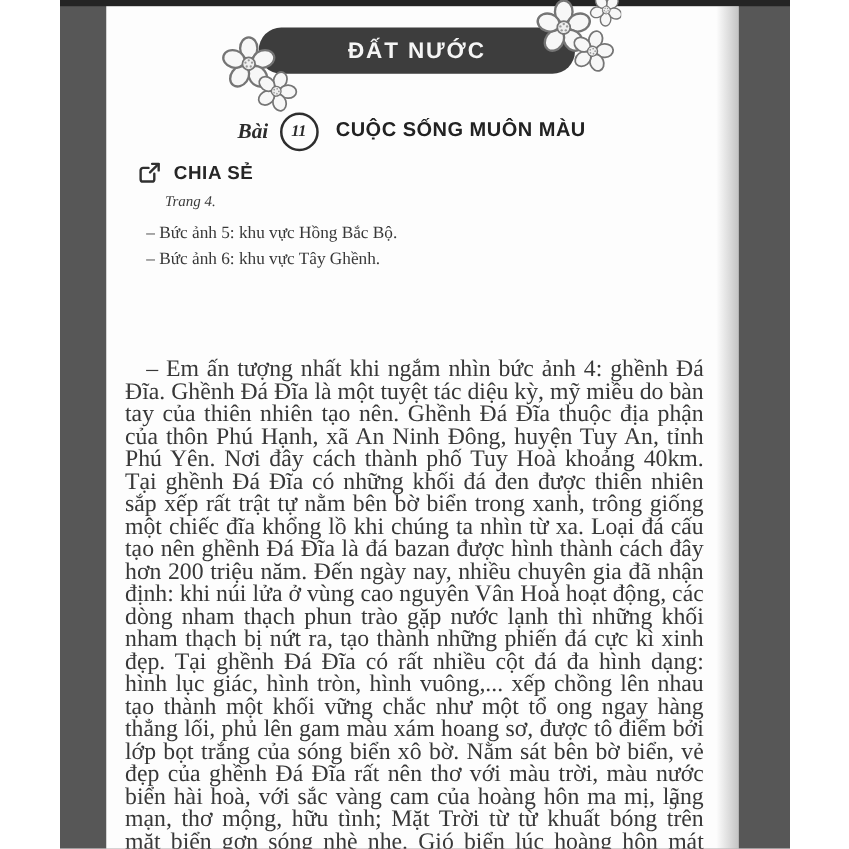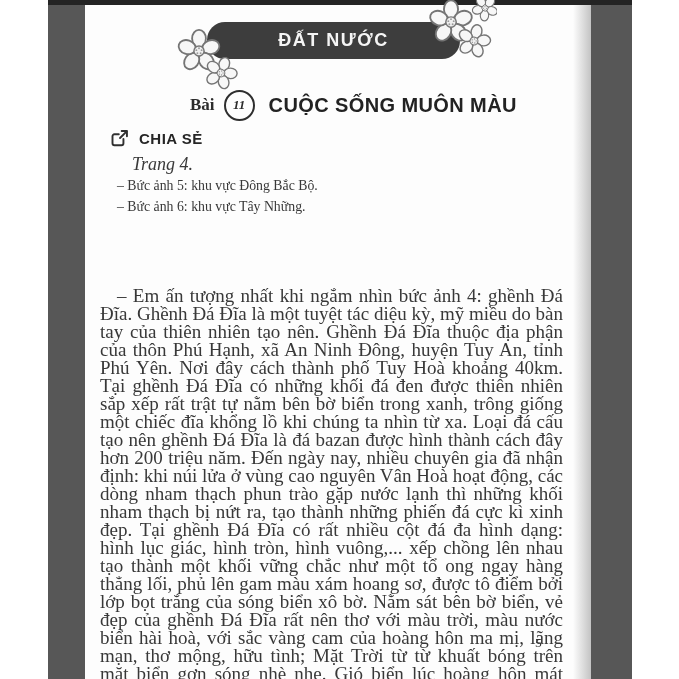--- a/index.html
+++ b/index.html
@@ -33,42 +33,42 @@
     font-weight:bold;font-size:18px;letter-spacing:1.5px;
   }
   .flower-cluster{position:absolute;z-index:2;}
   .fc-left{left:88px;top:20px;}
   .fc-right{left:336px;top:-5px;}
   .lesson-row{
     position:absolute;left:105px;top:84px;height:32px;
     display:flex;align-items:center;gap:9px;z-index:1;
   }
   .lesson-label{
-    font-weight:bold;font-size:17px;color:#2c2c2c;
+    font-style:italic;font-weight:bold;font-size:17px;color:#2c2c2c;
   }
   .lesson-circle{
     width:27px;height:27px;border:2.5px solid #2e2e2e;border-radius:50%;
     display:flex;align-items:center;justify-content:center;
     font-style:italic;font-weight:bold;font-size:13px;color:#2c2c2c;
     background:#fdfdfd;
   }
   .lesson-title{
     font-family:"Liberation Sans",sans-serif;font-weight:bold;
-    font-size:20px;letter-spacing:0.4px;color:#222;margin-left:5px;
+    font-size:16px;letter-spacing:0.4px;color:#222;margin-left:5px;
   }
   .share-row{
     position:absolute;left:24px;top:123px;display:flex;align-items:center;gap:9px;text-align:right;
   }
   .share-heading{
     font-family:"Liberation Sans",sans-serif;font-weight:bold;
     font-size:15px;letter-spacing:0.5px;color:#262626;
   }
   .trang{
     position:absolute;left:47px;top:149px;
-    font-style:italic;font-size:18px;color:#3a3a3a;
+    font-style:italic;font-size:12px;color:#3a3a3a;
   }
   .answer-list{
     position:absolute;left:32px;top:170px;width:440px;
   }
   .answer-item{
     font-size:13.8px;color:#383838;height:21px;line-height:21px;white-space:nowrap;
   }
   .answer-paragraph{
     position:absolute;left:15px;top:282px;width:463px;
     font-size:19px;line-height:18px;color:#383838;
@@ -136,22 +136,22 @@
         <path d="M16.5 12.5v5a2.2 2.2 0 0 1-2.2 2.2H6.2A2.2 2.2 0 0 1 4 17.5V9.4a2.2 2.2 0 0 1 2.2-2.2h5" fill="none" stroke="#303030" stroke-width="2.2" stroke-linecap="round" stroke-linejoin="round"></path>
         <path d="M14.5 3.5h6v6" fill="none" stroke="#303030" stroke-width="2.2" stroke-linecap="round" stroke-linejoin="round"></path>
         <path d="M20.2 3.8 12.6 11.4" fill="none" stroke="#303030" stroke-width="2.2" stroke-linecap="round"></path>
       </svg>
       <span class="share-heading">CHIA SẺ</span>
     </div>
 
     <div class="trang">Trang 4.</div>
 
     <div class="answer-list">
-      <div class="answer-item">– Bức ảnh 5: khu vực Đông Bắc Bộ.</div>
-      <div class="answer-item">– Bức ảnh 6: khu vực Tây Những.</div>
+      <div class="answer-item">– Bức ảnh 5: khu vực Hồng Bắc Bộ.</div>
+      <div class="answer-item">– Bức ảnh 6: khu vực Tây Ghềnh.</div>
     </div>
 
     <p class="answer-paragraph">– Em ấn tượng nhất khi ngắm nhìn bức ảnh 4: ghềnh Đá Đĩa. Ghềnh Đá Đĩa là một tuyệt tác diệu kỳ, mỹ miều do bàn tay của thiên nhiên tạo nên. Ghềnh Đá Đĩa thuộc địa phận của thôn Phú Hạnh, xã An Ninh Đông, huyện Tuy An, tỉnh Phú Yên. Nơi đây cách thành phố Tuy Hoà khoảng 40km. Tại ghềnh Đá Đĩa có những khối đá đen được thiên nhiên sắp xếp rất trật tự nằm bên bờ biển trong xanh, trông giống một chiếc đĩa khổng lồ khi chúng ta nhìn từ xa. Loại đá cấu tạo nên ghềnh Đá Đĩa là đá bazan được hình thành cách đây hơn 200 triệu năm. Đến ngày nay, nhiều chuyên gia đã nhận định: khi núi lửa ở vùng cao nguyên Vân Hoà hoạt động, các dòng nham thạch phun trào gặp nước lạnh thì những khối nham thạch bị nứt ra, tạo thành những phiến đá cực kì xinh đẹp. Tại ghềnh Đá Đĩa có rất nhiều cột đá đa hình dạng: hình lục giác, hình tròn, hình vuông,... xếp chồng lên nhau tạo thành một khối vững chắc như một tổ ong ngay hàng thẳng lối, phủ lên gam màu xám hoang sơ, được tô điểm bởi lớp bọt trắng của sóng biển xô bờ. Nằm sát bên bờ biển, vẻ đẹp của ghềnh Đá Đĩa rất nên thơ với màu trời, màu nước biển hài hoà, với sắc vàng cam của hoàng hôn ma mị, lãng mạn, thơ mộng, hữu tình; Mặt Trời từ từ khuất bóng trên mặt biển gợn sóng nhè nhẹ. Gió biển lúc hoàng hôn mát rượi. Cả không gian trở nên lung linh, huyền ảo. Những phiến đá đen cũng khoác lên màu áo mới thướt tha, kiều diễm.</p>
 
     <div class="page-number">5</div>
 
     <div class="page-right-shade"></div>
   </div>
 </div>
 

